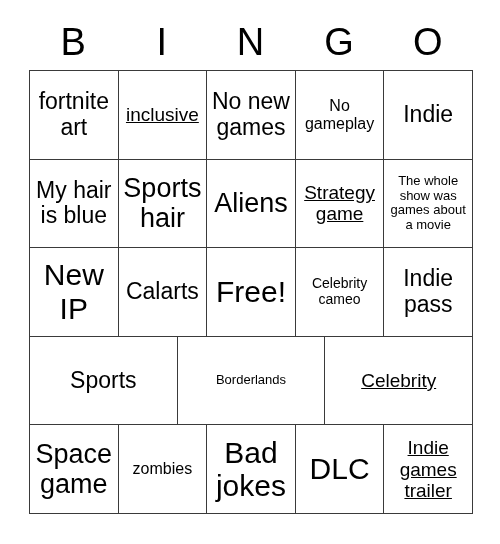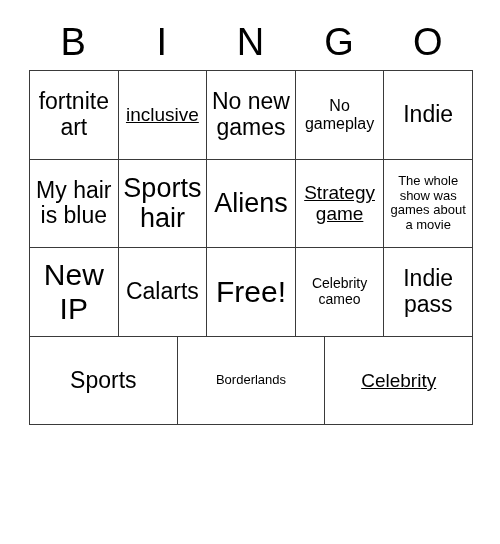--- a/index.html
+++ b/index.html
@@ -155,15 +155,32 @@
           <span class="cell-text fs-md">Sports</span>
         </div>
       <div class="cell">
           <span class="cell-text fs-tiny">Borderlands</span>
         </div>
       <div class="cell">
           <span class="cell-text fs-sm">Celebrity</span>
         </div>
     </div>
 
+    <div class="grid-row">
+      <div class="cell">
+          <span class="cell-text fs-lg">Space game</span>
+        </div>
+      <div class="cell">
+          <span class="cell-text fs-xs">zombies</span>
+        </div>
+      <div class="cell">
+          <span class="cell-text fs-xl">Bad jokes</span>
+        </div>
+      <div class="cell">
+          <span class="cell-text fs-xl">DLC</span>
+        </div>
+      <div class="cell">
+          <span class="cell-text fs-sm">Indie games trailer</span>
+        </div>
+    </div>
 
   </div>
 </div>
 
 </body></html>

